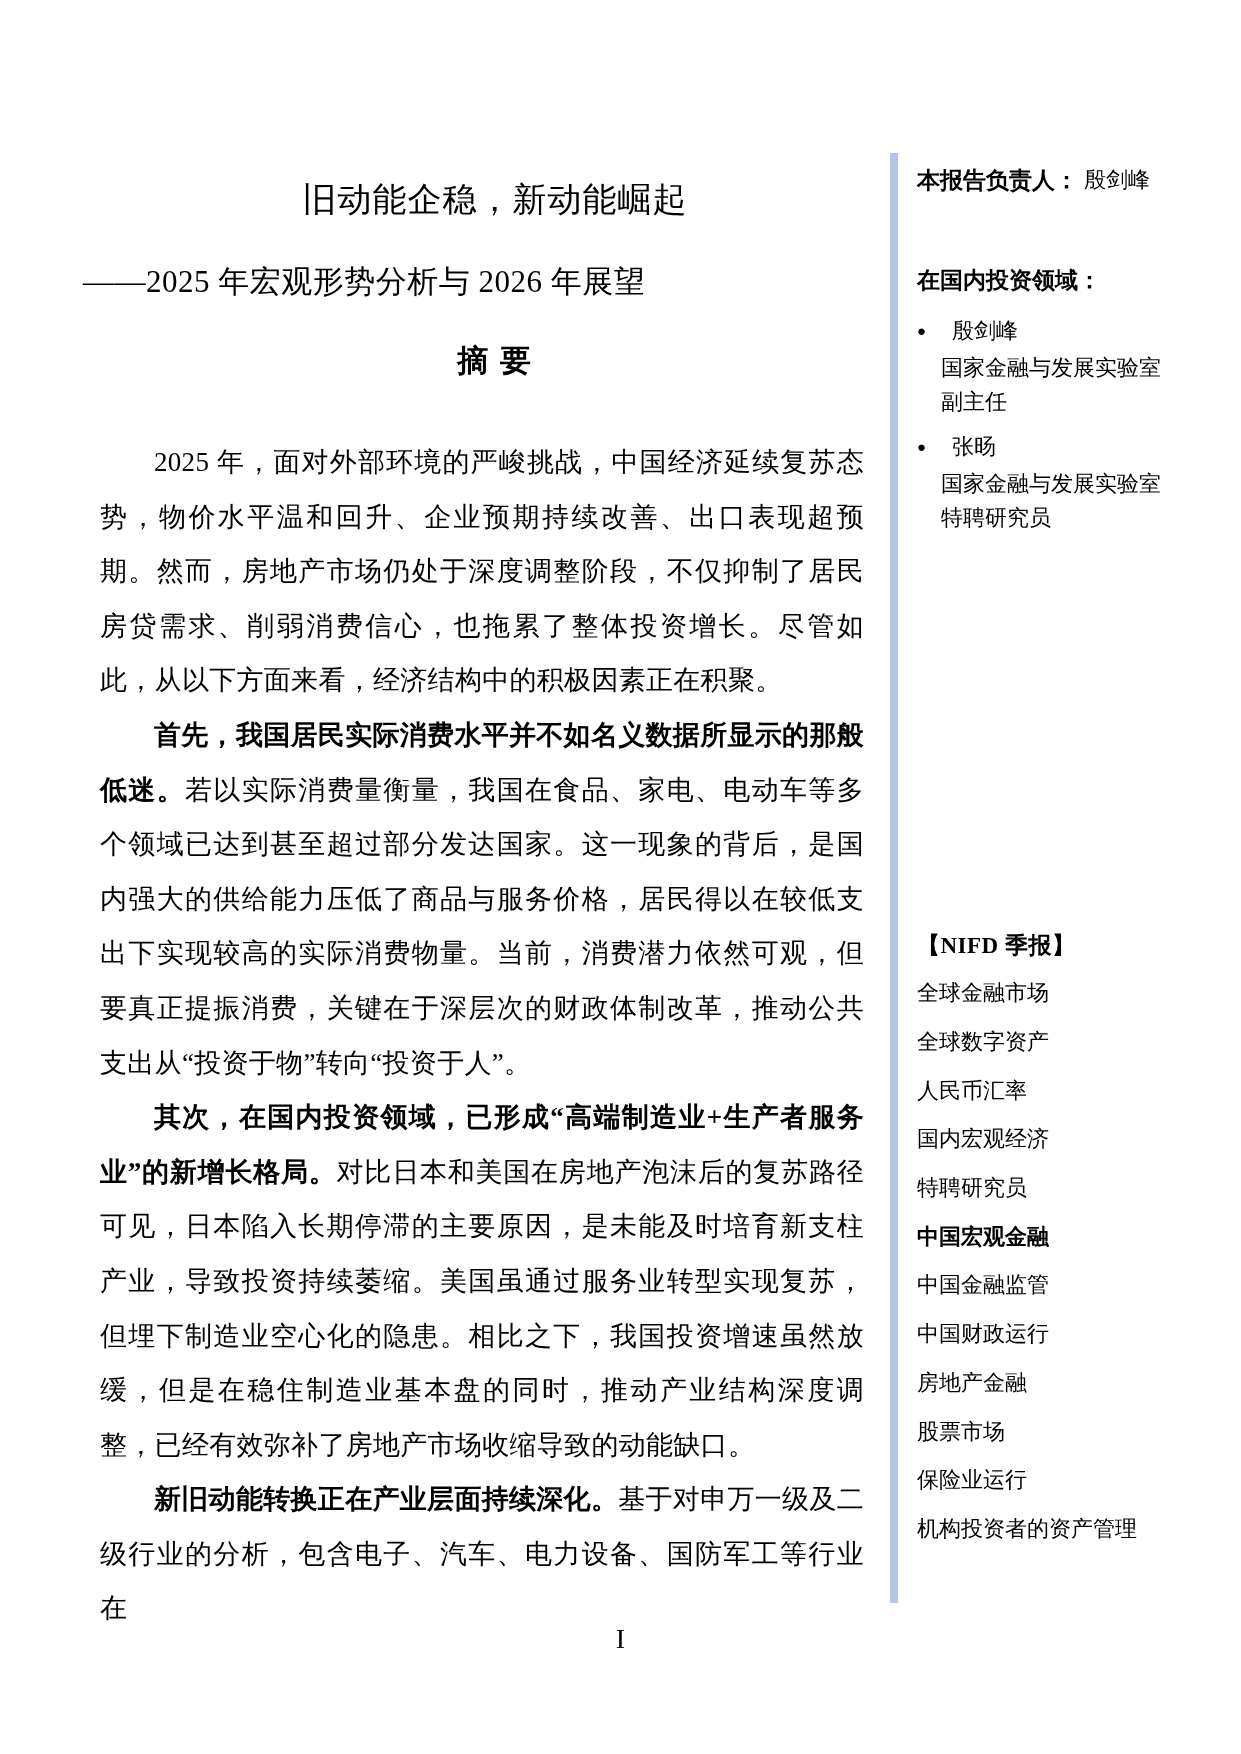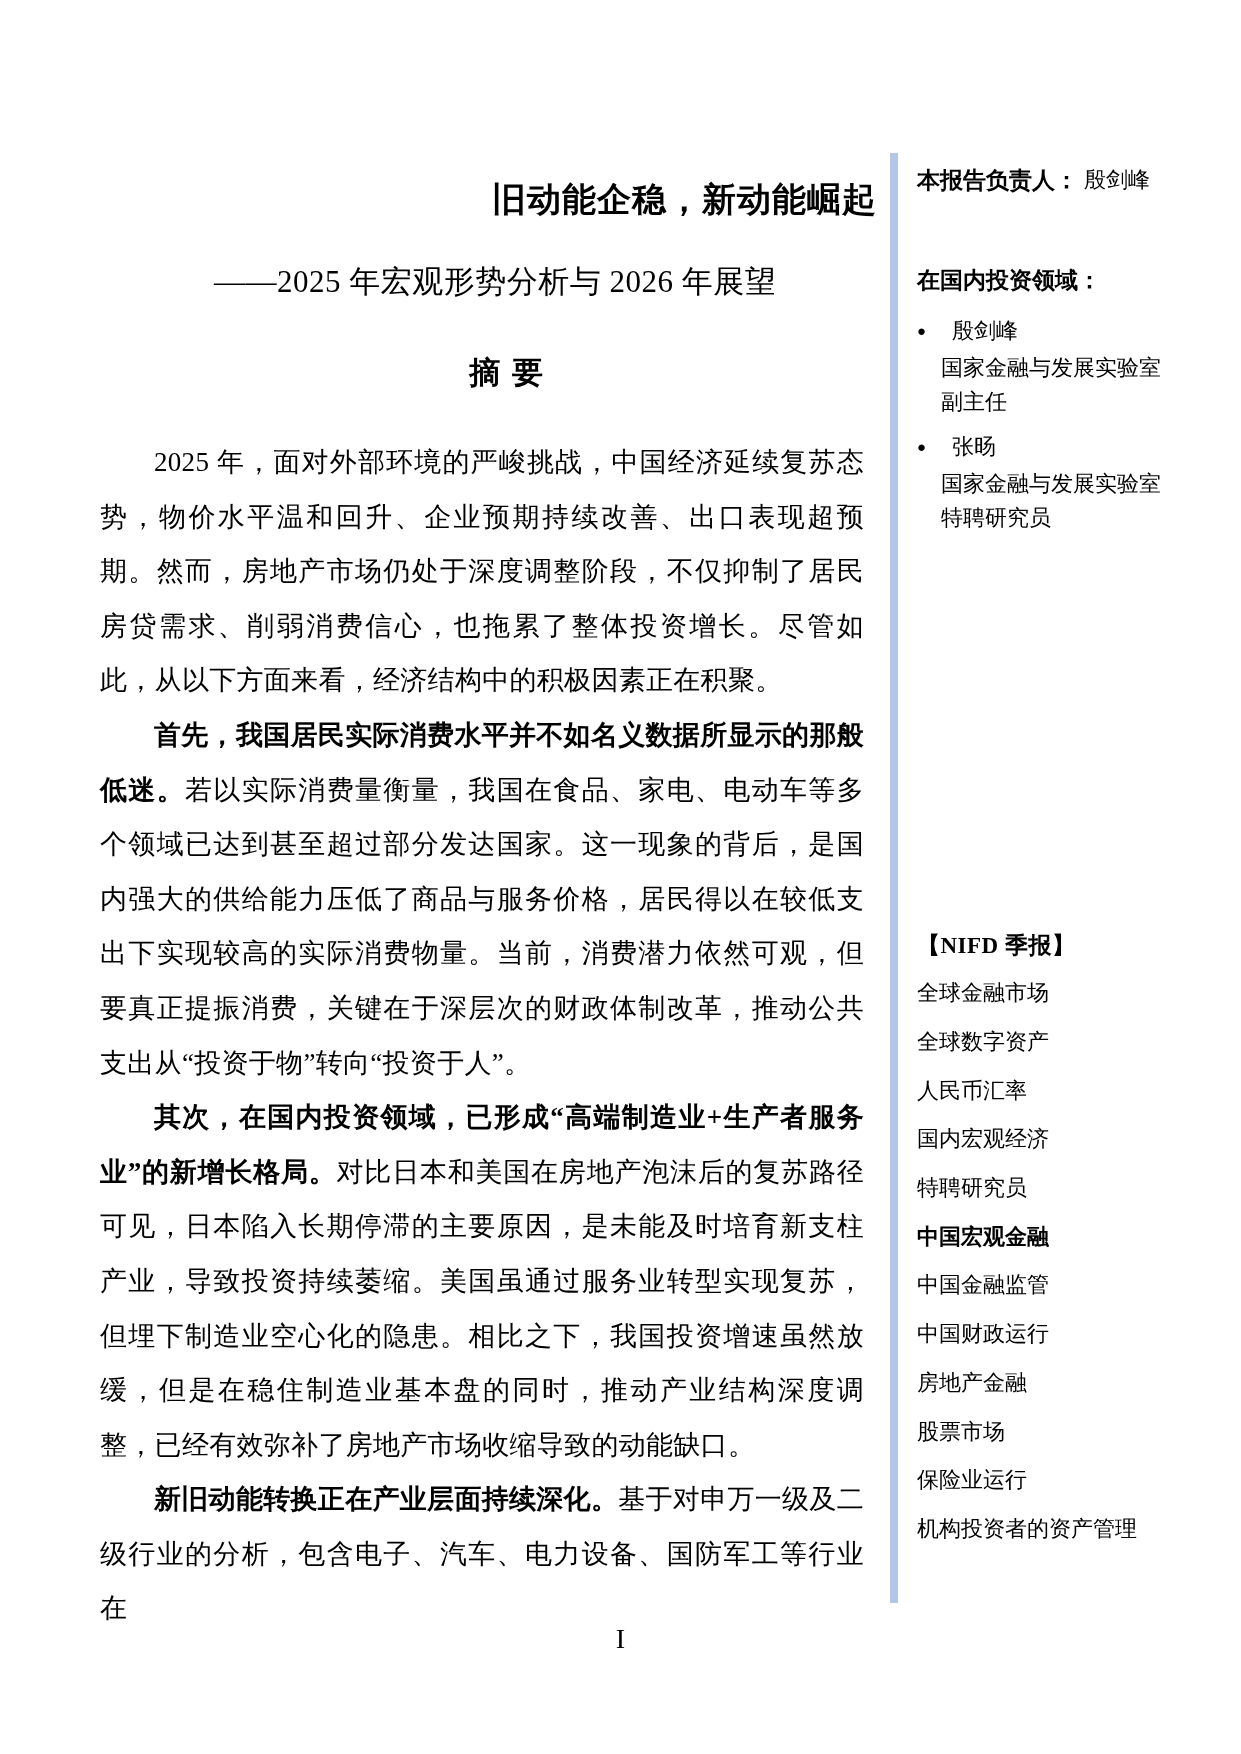--- a/index.html
+++ b/index.html
@@ -8,31 +8,31 @@
     width:1241px;height:1754px;
     margin:0 auto;
     background:#ffffff;
     overflow:hidden;
     font-family:"Liberation Serif","DejaVu Serif",serif;
     color:#000;
   }
   
   .report-title{
     position:absolute;left:113px;top:178px;width:764px;margin:0;
-    text-align:right;font-size:34px;line-height:42px;font-weight:bold;
+    text-align:center;font-size:34px;line-height:42px;font-weight:normal;
     font-family:"Liberation Sans","DejaVu Sans",sans-serif;
     letter-spacing:1px;
   }
   .report-subtitle{
     position:absolute;left:83px;top:261px;width:824px;margin:0;
-    text-align:center;font-size:31px;line-height:42px;font-weight:normal;
+    text-align:left;font-size:31px;line-height:42px;font-weight:normal;
     letter-spacing:0.5px;
   }
   .abstract-heading{
-    position:absolute;left:113px;top:342px;width:764px;margin:12px;
+    position:absolute;left:113px;top:342px;width:764px;margin:0;
     text-align:center;font-size:31px;line-height:38px;font-weight:bold;
     letter-spacing:2px;
   }
   
   .body-text{
     position:absolute;left:100px;top:435px;width:764px;
     font-size:27px;line-height:54.6px;letter-spacing:0.3px;
     text-align:justify;
   }
   .body-text p{margin:0;text-indent:2em;}

